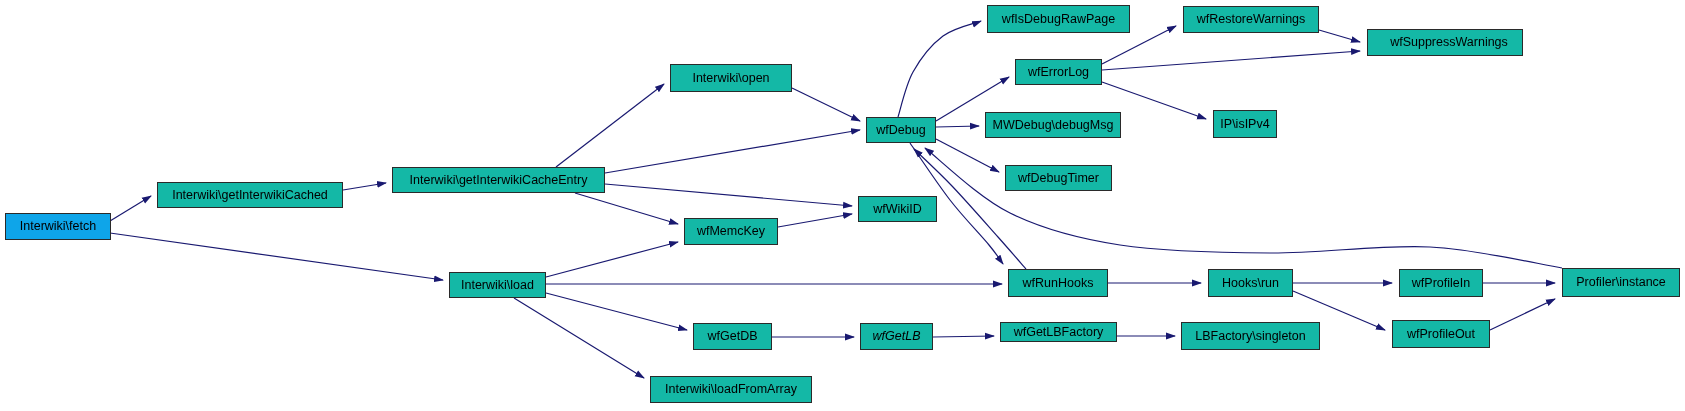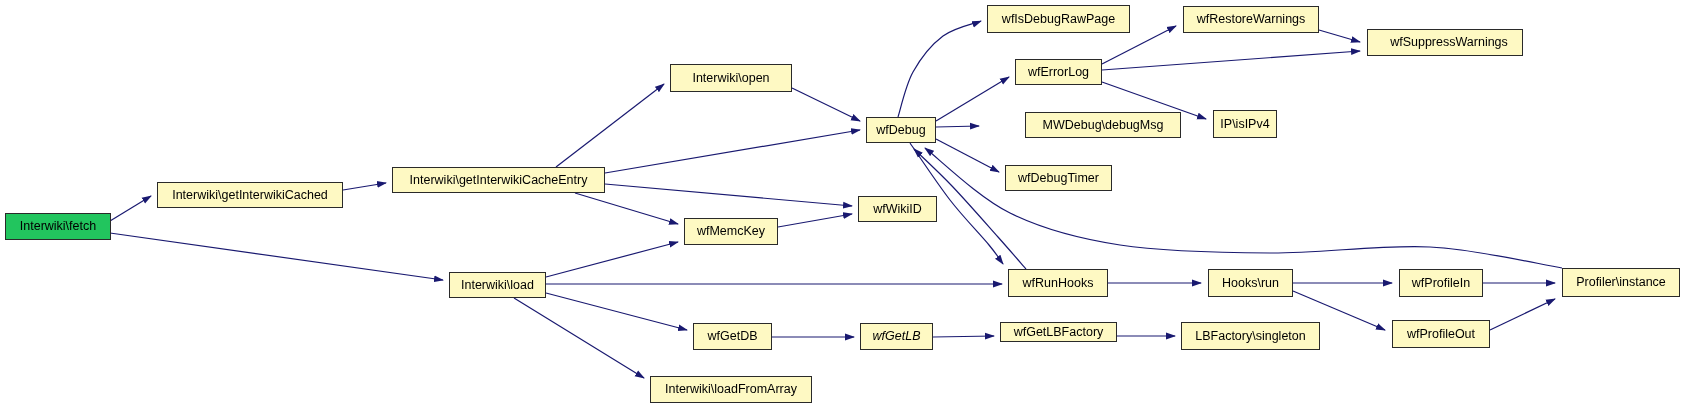--- a/index.html
+++ b/index.html
@@ -19,32 +19,32 @@
     position: absolute;
     left: 0;
     top: 0;
     width: 1685px;
     height: 411px;
   }
   .graph-node {
     position: absolute;
     box-sizing: border-box;
     border: 1px solid #2a2a2a;
-    background: #fef9c3;
+    background: #14b8a6;
     color: #000000;
     display: flex;
     align-items: center;
     justify-content: center;
     font-size: 12.5px;
     line-height: 1;
     white-space: nowrap;
     cursor: pointer;
   }
   .graph-node.highlight {
-    background: #22c55e;
+    background: #0ea5e9;
     cursor: default;
   }
   .edge-path {
     fill: none;
     stroke-width: 1.2px;
   }
 </style>
 </head>
 <body>
 
@@ -97,21 +97,21 @@
       <div class="graph-node" style="left: 670px; top: 64px; width: 122px; height: 28px;">Interwiki\open</div>
       <div class="graph-node" style="left: 684px; top: 218px; width: 94px; height: 27px;">wfMemcKey</div>
       <div class="graph-node" style="left: 449px; top: 272px; width: 97px; height: 26px;">Interwiki\load</div>
       <div class="graph-node" style="left: 693px; top: 323px; width: 79px; height: 27px;">wfGetDB</div>
       <div class="graph-node" style="left: 650px; top: 376px; width: 162px; height: 27px;">Interwiki\loadFromArray</div>
       <div class="graph-node" style="left: 866px; top: 117px; width: 70px; height: 26px;">wfDebug</div>
       <div class="graph-node" style="left: 858px; top: 196px; width: 79px; height: 26px;">wfWikiID</div>
       <div class="graph-node" style="left: 860px; top: 323px; width: 73px; height: 27px; font-style: italic;">wfGetLB</div>
       <div class="graph-node" style="left: 987px; top: 5px; width: 143px; height: 28px;">wfIsDebugRawPage</div>
       <div class="graph-node" style="left: 1015px; top: 59px; width: 87px; height: 26px;">wfErrorLog</div>
-      <div class="graph-node" style="left: 985px; top: 112px; width: 156px; height: 26px; margin-left: 40px;">MWDebug\debugMsg</div>
+      <div class="graph-node" style="left: 985px; top: 112px; width: 136px; height: 26px;">MWDebug\debugMsg</div>
       <div class="graph-node" style="left: 1005px; top: 165px; width: 107px; height: 26px;">wfDebugTimer</div>
       <div class="graph-node" style="left: 1008px; top: 269px; width: 100px; height: 28px;">wfRunHooks</div>
       <div class="graph-node" style="left: 1000px; top: 322px; width: 117px; height: 20px;">wfGetLBFactory</div>
       <div class="graph-node" style="left: 1181px; top: 322px; width: 139px; height: 28px;">LBFactory\singleton</div>
       <div class="graph-node" style="left: 1208px; top: 269px; width: 85px; height: 28px;">Hooks\run</div>
       <div class="graph-node" style="left: 1183px; top: 6px; width: 136px; height: 27px; text-align: center;">wfRestoreWarnings</div>
       <div class="graph-node" style="left: 1367px; top: 29px; width: 156px; height: 27px; padding-left: 8px;">wfSuppressWarnings</div>
       <div class="graph-node" style="left: 1213px; top: 110px; width: 64px; height: 28px;">IP\isIPv4</div>
       <div class="graph-node" style="left: 1399px; top: 269px; width: 84px; height: 28px;">wfProfileIn</div>
       <div class="graph-node" style="left: 1392px; top: 320px; width: 98px; height: 28px;">wfProfileOut</div>

